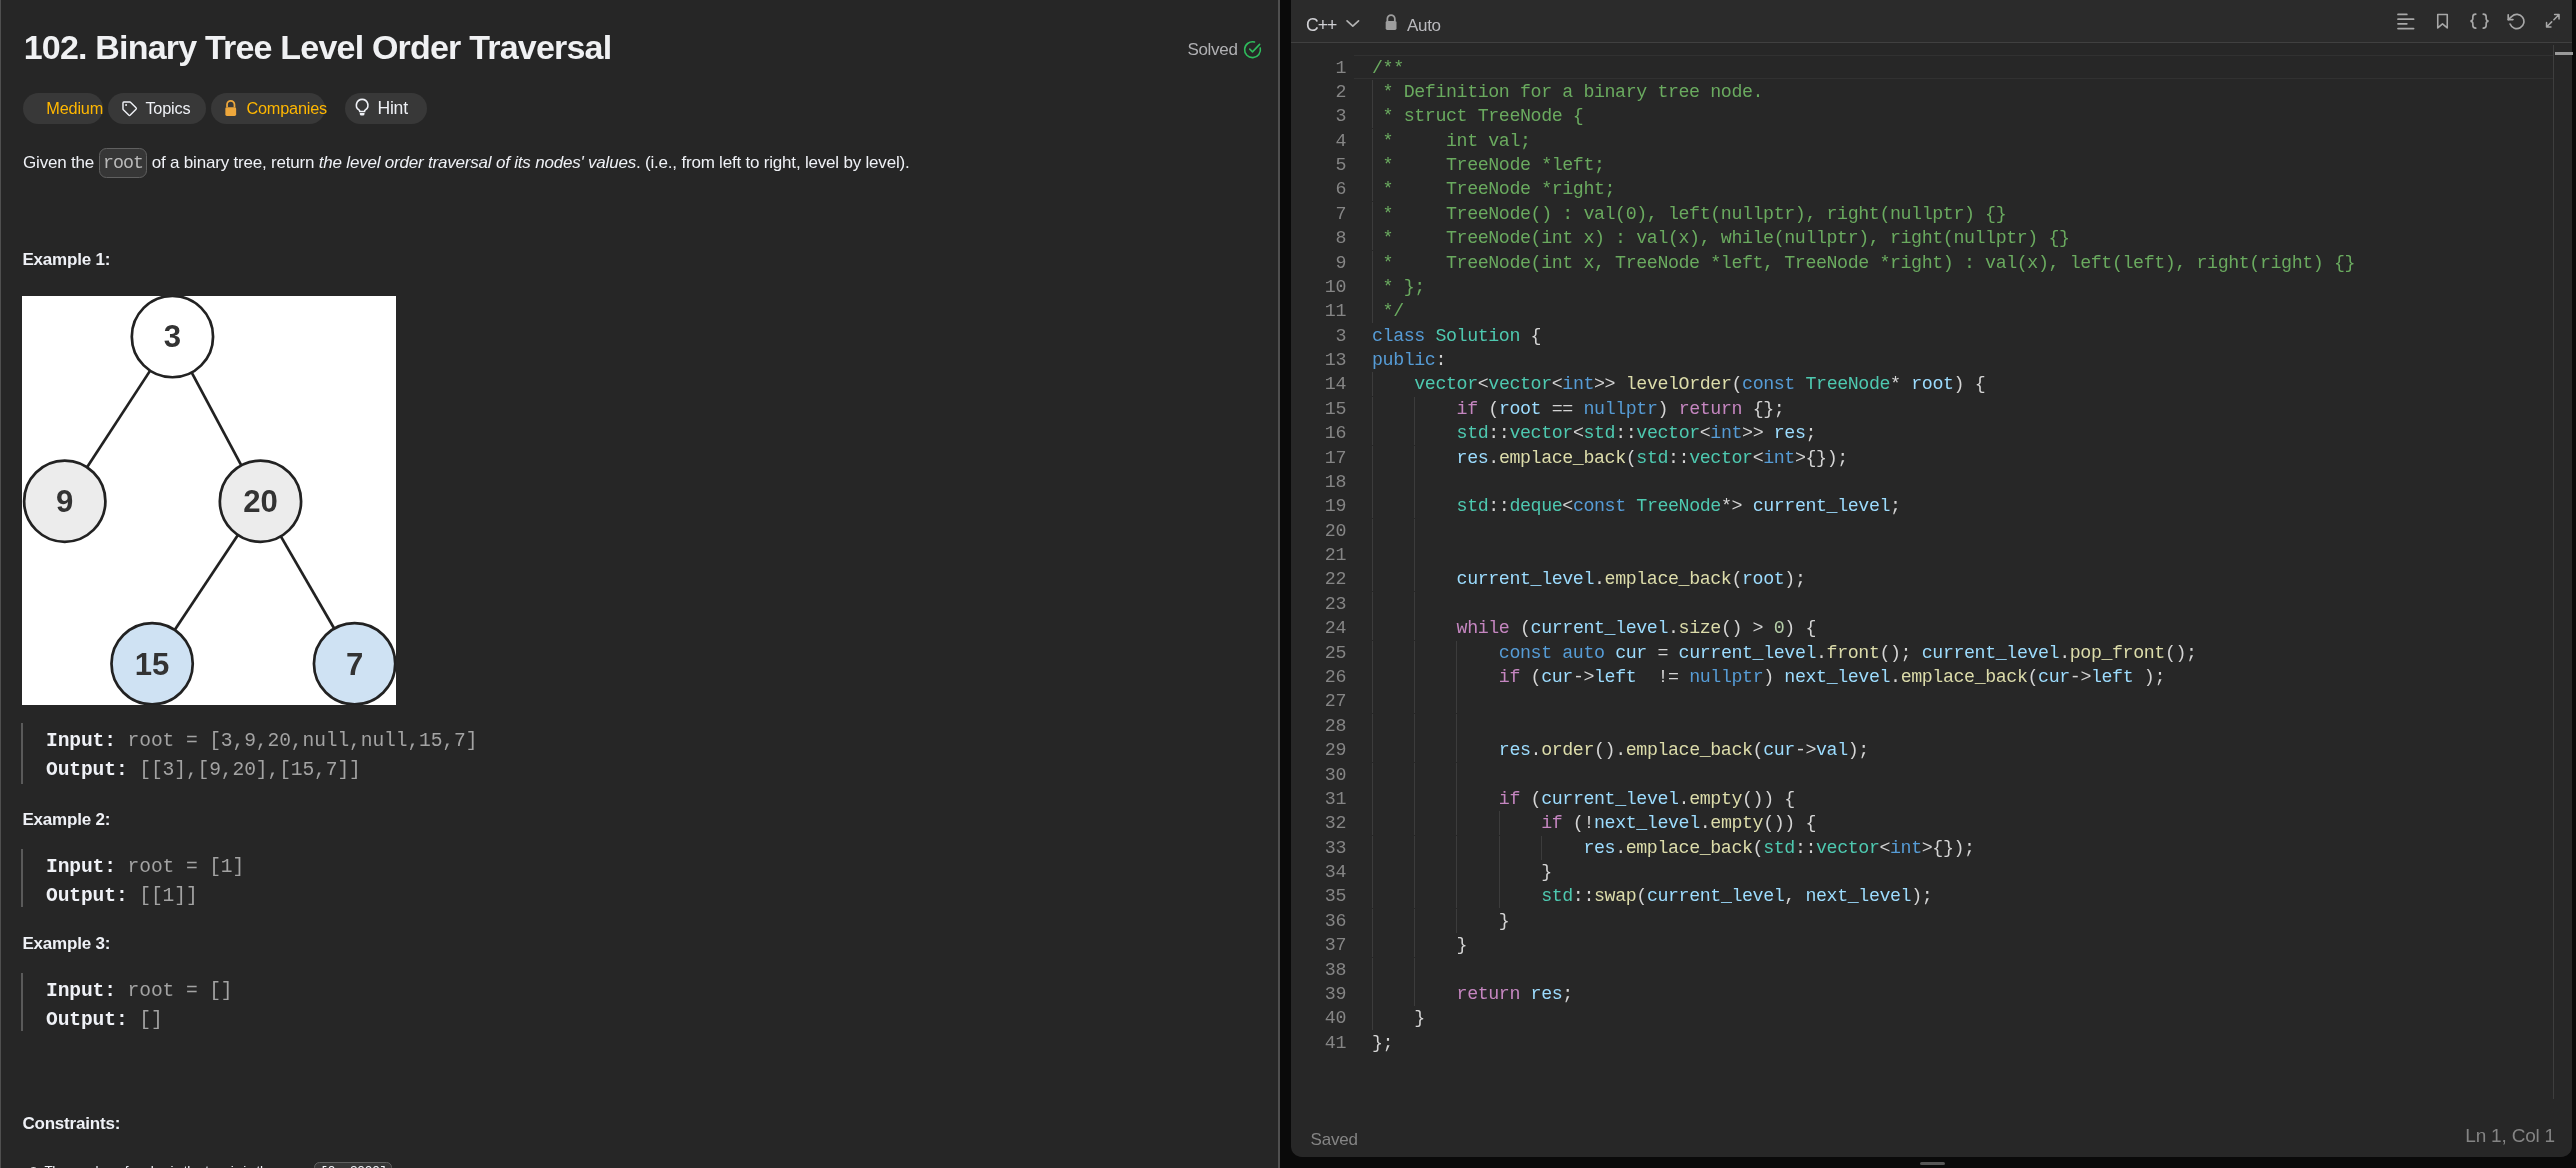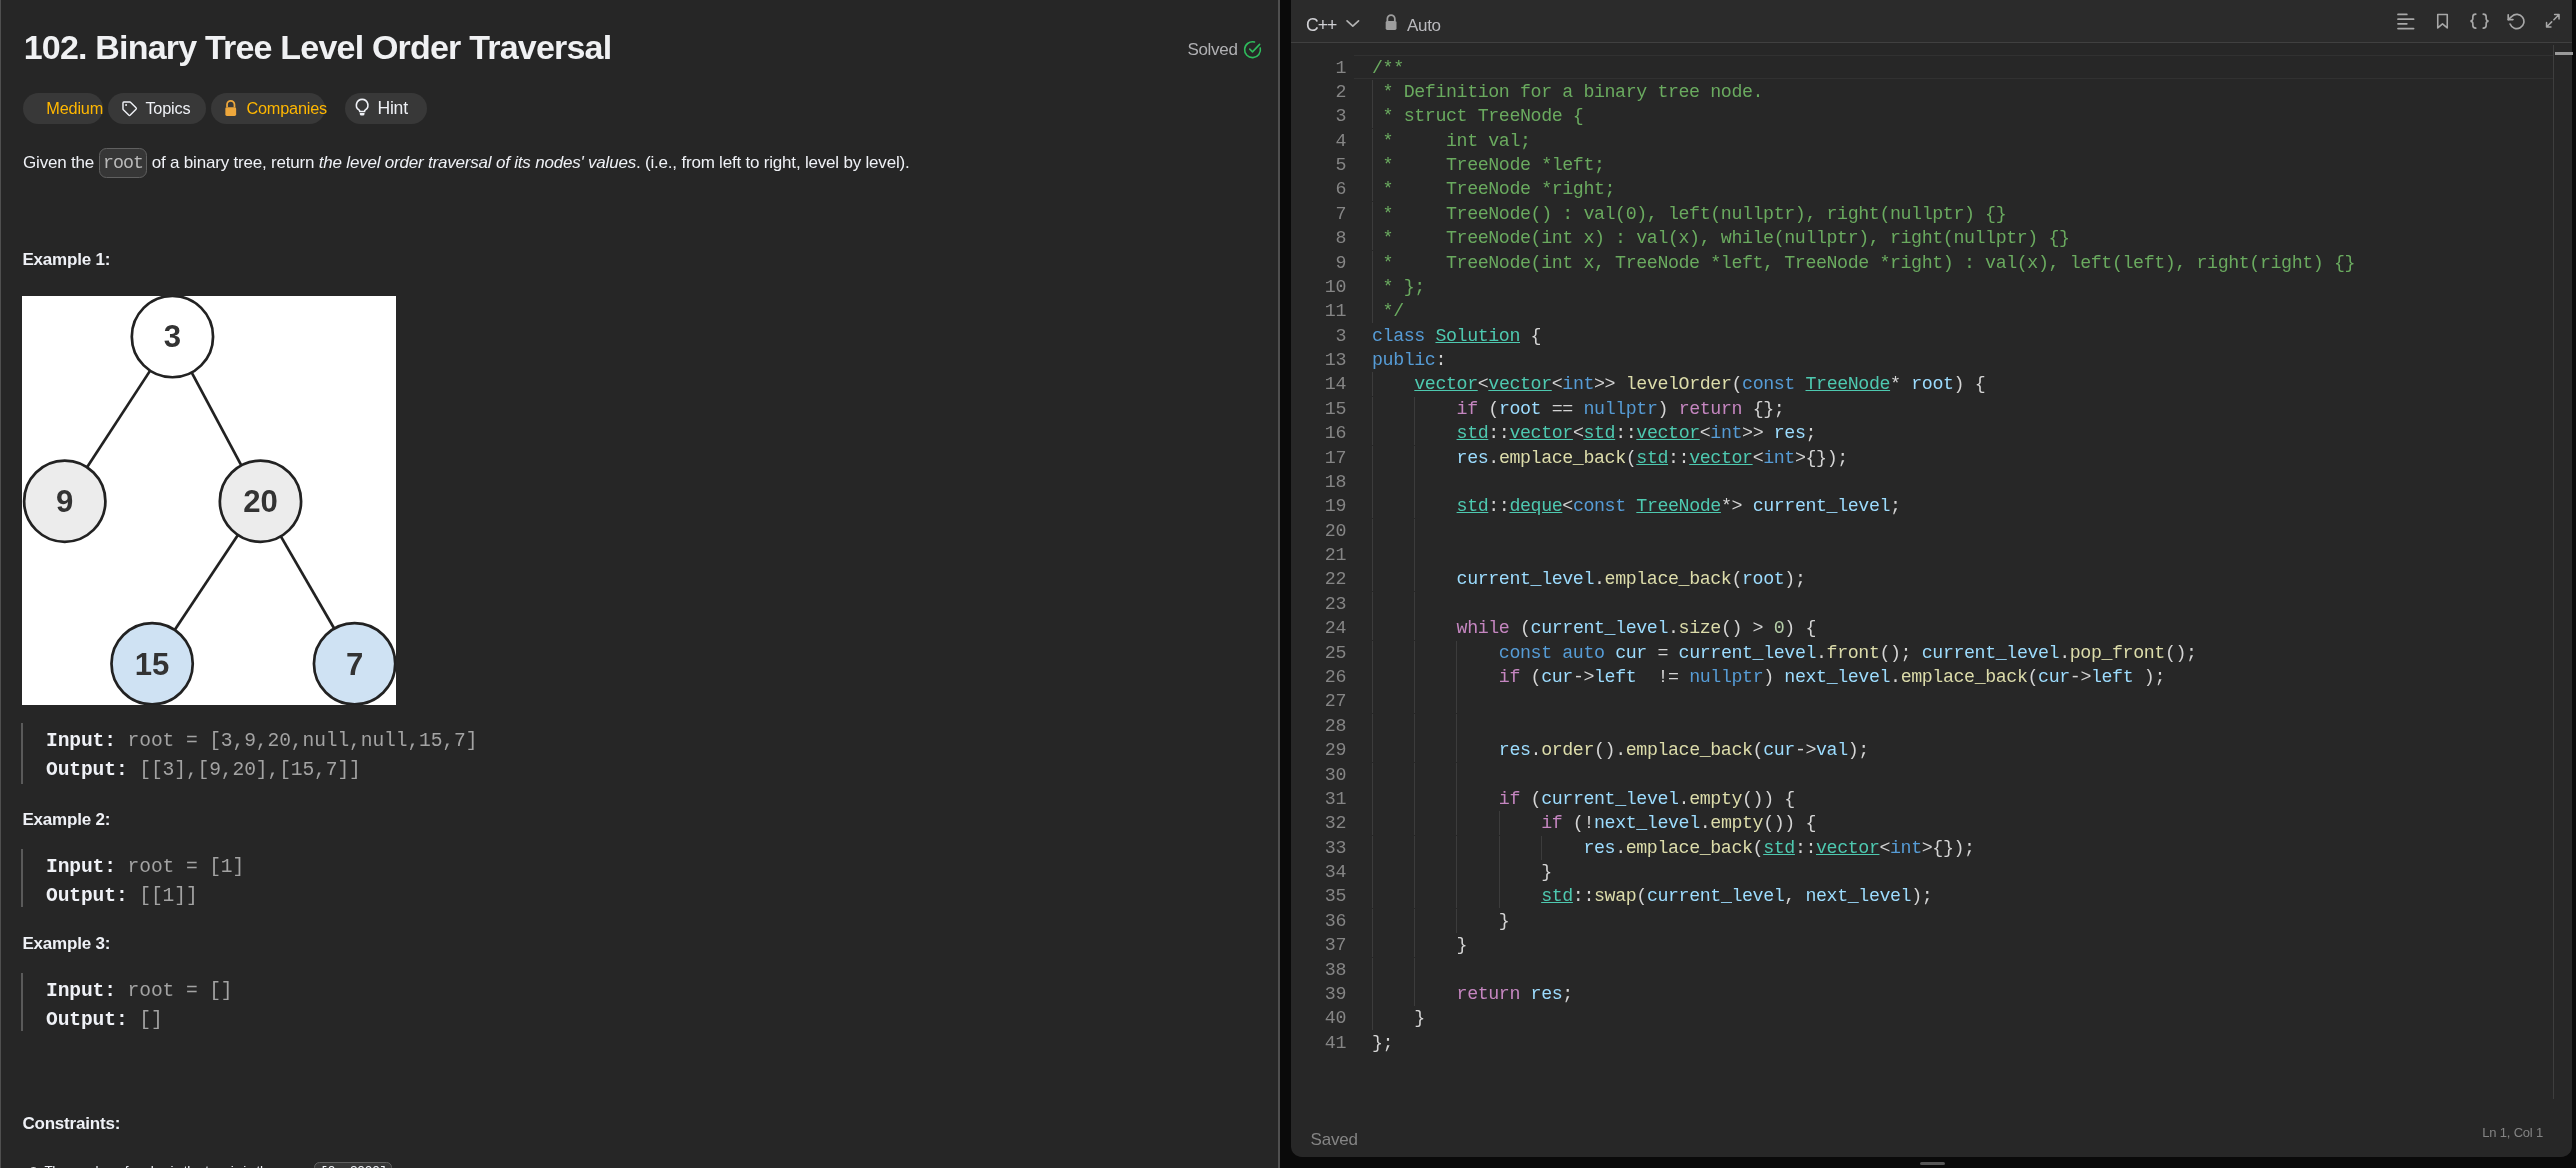--- a/index.html
+++ b/index.html
@@ -3,21 +3,21 @@
 * { margin:0; padding:0; box-sizing:border-box; }
 html,body { width:2576px; height:1169px; background:#0a0a0a; overflow:hidden; }
 body { font-family:"Liberation Sans", sans-serif; position:relative; }
 #left { position:absolute; left:1.4px; top:0; width:1279px; height:1169px; background:#262626; border-right:2px solid #4f4f4f; }
 #ledge { position:absolute; left:0; top:0; width:1.4px; height:1169px; background:#4f4f4f; }
 #right { position:absolute; left:1291px; top:0; width:1281px; height:1157px; background:#272727; border-radius:0 0 10.8px 10.8px; }
 #rhead { position:absolute; left:0; top:0; width:100%; height:43px; background:#2b2b2b; border-bottom:1.4px solid #404040; }
 .ln { position:absolute; width:55px; left:0; text-align:right; height:24.4px; line-height:24.4px; font-family:"Liberation Mono",monospace; font-size:18.3px; letter-spacing:-0.4px; color:#858585; }
 .cl { position:absolute; left:81px; height:24.4px; line-height:24.4px; font-family:"Liberation Mono",monospace; font-size:18.3px; letter-spacing:-0.4px; color:#D4D4D4; white-space:pre; }
 .ig { position:absolute; width:1.4px; height:24.4px; background:#3c3c3c; margin-left:-1291px; }
-.c { color:#6aaa5f; } .k { color:#569CD6; } .p { color:#C586C0; } .t { color:#4EC9B0;text-decoration:underline; }
+.c { color:#6aaa5f; } .k { color:#569CD6; } .p { color:#C586C0; } .t { color:#4EC9B0; }
 .f { color:#DCDCAA; } .v { color:#9CDCFE; } .n { color:#B5CEA8; }
 #title { position:absolute; left:22.3px; top:30px; font-size:34px; font-weight:bold; color:#f0f1f3; letter-spacing:-0.8px; line-height:1; }
 #solved { position:absolute; left:1186px; top:41px; font-size:17px; color:#b0b0b3; letter-spacing:-0.3px; line-height:1; }
 .pill { position:absolute; top:93px; height:30.5px; border-radius:15.6px; background:#383838; font-size:16.3px; letter-spacing:-0.2px; line-height:30.5px; }
 #desc { position:absolute; left:21.7px; top:154px; font-size:17px; letter-spacing:-0.2px; color:#eff1f6; line-height:1; }
 .chip { display:inline-block; font-family:"Liberation Mono",monospace; background:#363636; border:1.4px solid #606060; border-radius:7.4px; position:relative; }
 .exh { position:absolute; left:21px; font-size:17px; font-weight:bold; color:#eff1f6; letter-spacing:-0.2px; line-height:1; }
 .expre { position:absolute; left:19.6px; border-left:2.7px solid #5a5a5a; padding-left:23px; font-family:"Liberation Mono",monospace; font-size:19.6px; letter-spacing:-0.1px; line-height:28.4px; color:#a3a3a3; white-space:pre; }
 .expre b { color:#eff1f6; font-weight:bold; }
 </style></head><body>
@@ -232,21 +232,21 @@
 <div class="cl" style="top:982px">        <span class="p">return</span> <span class="v">res</span>;</div>
 <div class="ln" style="top:1006px">40</div>
 <div class="ig" style="left:1372px;top:1006px"></div>
 <div class="cl" style="top:1006px">    }</div>
 <div class="ln" style="top:1031px">41</div>
 <div class="cl" style="top:1031px">};</div>
 
   <div style="position:absolute;left:1262px;top:45px;width:1.4px;height:1054px;background:#3e3e3e"></div>
   <div style="position:absolute;left:1264px;top:52px;width:17.6px;height:3.4px;background:#9a9a9a"></div>
   <div style="position:absolute;left:19.6px;top:1130px;font-size:17px;color:#848484;letter-spacing:-0.2px">Saved</div>
-  <div style="position:absolute;right:29px;top:1125px;font-size:13px;color:#848484;letter-spacing:-0.2px">Ln 1, Col 1</div>
+  <div style="position:absolute;right:17px;top:1125px;font-size:19px;color:#848484;letter-spacing:-0.2px">Ln 1, Col 1</div>
 </div>
 <div style="position:absolute;left:1920px;top:1162px;width:25px;height:3.4px;border-radius:2px;background:#565656"></div>
 <svg width="17.6" height="16.3" viewBox="0 0 26 24" style="position:absolute;left:1344px;top:15px" fill="none" stroke="#b3b3b3" stroke-width="2.5" stroke-linecap="round" stroke-linejoin="round">
     <path d="M4.5 8.5 l8.5 8 8.5-8"></path>
   </svg>
 <svg width="12.2" height="17.6" viewBox="0 0 18 26" style="position:absolute;left:1385px;top:13.5px">
     <path d="M3.5 10.5 V7 a5.5 5.5 0 0 1 11 0 v3.5" fill="none" stroke="#9d9d9d" stroke-width="2.6"></path>
     <rect x="1" y="10.5" width="16" height="13" rx="2.2" fill="#9d9d9d"></rect>
   </svg>
 <svg width="17.6" height="19" viewBox="0 0 26 28" style="position:absolute;left:2397px;top:11.5px" fill="none" stroke="#a8a8a8" stroke-width="2.6" stroke-linecap="round">

